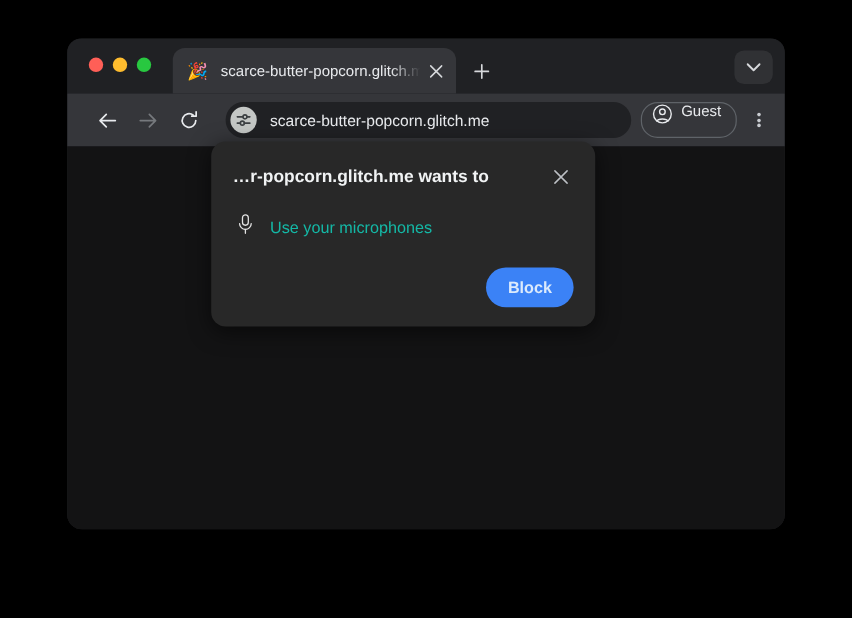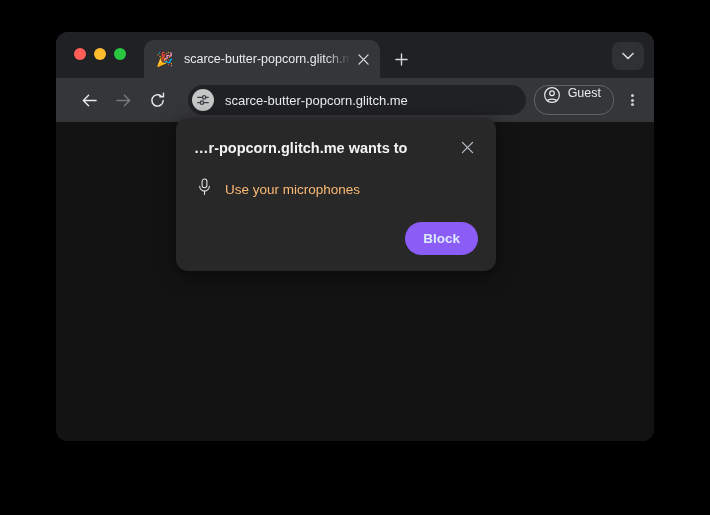--- a/index.html
+++ b/index.html
@@ -242,35 +242,35 @@
     border-radius: 50%;
   }
   .dialog-permission {
     display: flex;
     align-items: center;
     margin-top: 20px;
     padding-left: 3px;
   }
   .permission-label {
     font-size: 13.5px;
-    color: #fdba74;
+    color: #14b8a6;
     margin-left: 13px;
   }
   .dialog-actions {
     display: flex;
     justify-content: flex-end;
     gap: 10px;
     margin-top: 22px;
   }
   .dialog-btn {
     min-width: 66px;
     height: 33px;
     border: none;
     border-radius: 17px;
-    background: #8b5cf6;
+    background: #3b82f6;
     color: #dbeafc;
     font-family: "Liberation Sans", sans-serif;
     font-size: 13.5px;
     font-weight: bold;
     padding: 0 18px;
     cursor: pointer;
   }
 </style>
 </head>
 <body>

